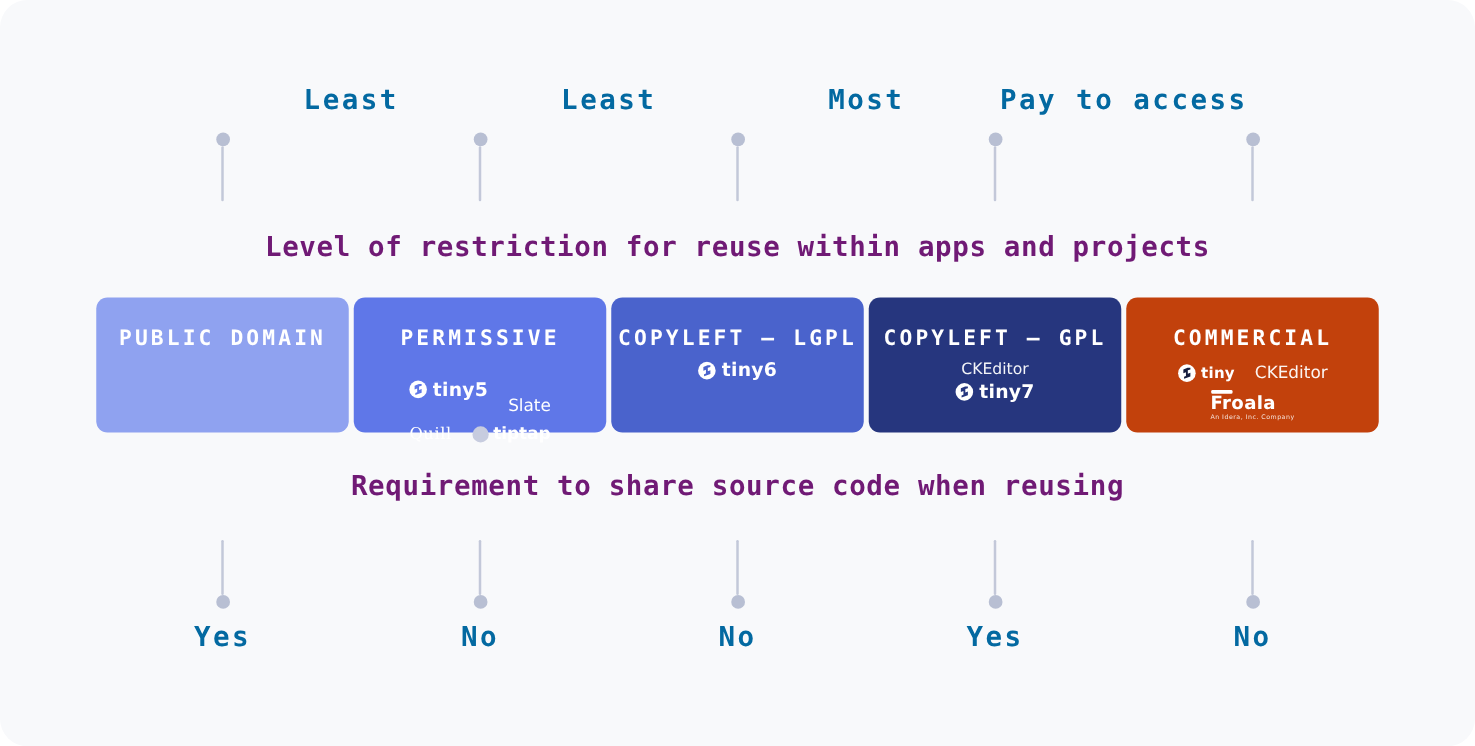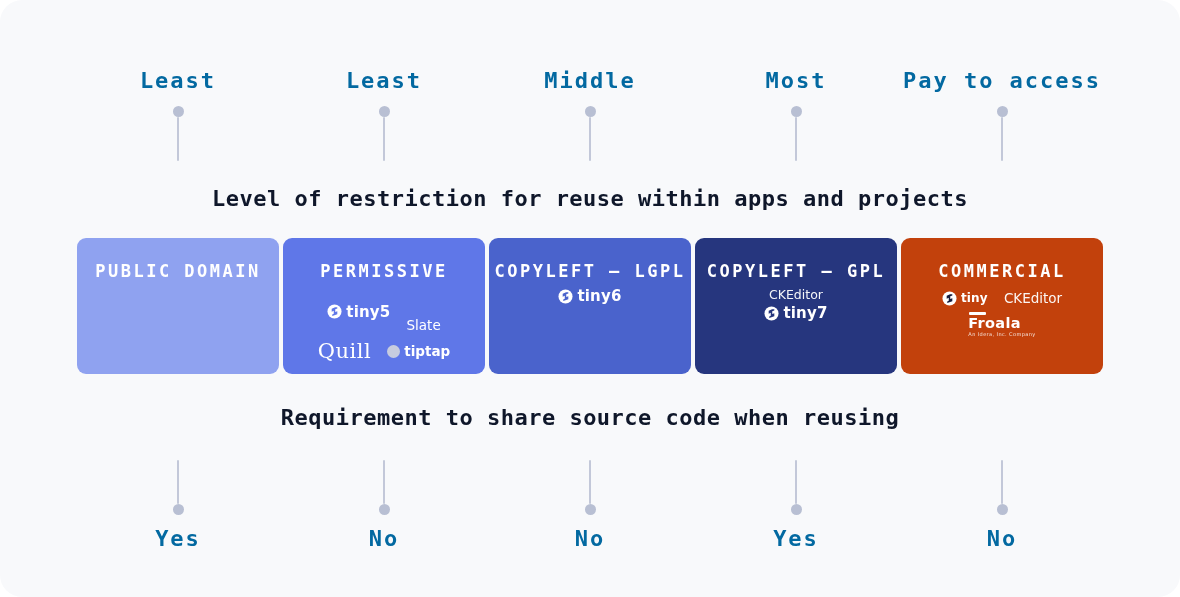--- a/index.html
+++ b/index.html
@@ -18,46 +18,46 @@
   .top-labels { margin-top:68px; }
   .axis-label {
     font-size:22px; letter-spacing:2px; color:#0369a1; font-weight:700;
   }
   
   .top-pins { margin-top:13px; }
   .pin-dot { width:11px; height:11px; border-radius:50%; background:#b8bfd3; }
   .pin-line { width:2.5px; height:44px; background:#c3c8d9; border-radius:2px; }
 
   .heading {
-    text-align:center; color:#0f172a; font-weight:700; font-size:22px;
+    text-align:center; color:#701a75; font-weight:700; font-size:22px;
     letter-spacing:0.5px;
   }
   .heading-1 { margin-top:25px; }
   .heading-2 { margin-top:31px; }
 
   
   .cards { margin-top:27px; }
   .card {
-    width:202px; height:136px; border-radius:9px; box-sizing:border-box;
+    width:202px; height:108px; border-radius:9px; box-sizing:border-box;
     display:flex; flex-direction:column; align-items:center;
     color:#ffffff;
   }
   .card-title {
     margin-top:23px; font-size:17px; font-weight:700; letter-spacing:2.5px;
     white-space:nowrap;
   }
   .logo-row {
     display:flex; align-items:center; justify-content:center; gap:16px;
     margin-top:9px; font-family:"DejaVu Sans", sans-serif;
   }
   .logo-row.tight { margin-top:6px; }
   .logo { display:flex; align-items:center; gap:4px; }
   .tiny-text { font-weight:700; font-size:15px; letter-spacing:0.2px; }
   .slate-text { font-size:13.5px; font-weight:500;margin-top:27px; }
-  .quill-text { font-size:21px; font-weight:300; font-family:"DejaVu Serif", serif; letter-spacing:0.5px; }
+  .quill-text { font-size:13px; font-weight:300; font-family:"DejaVu Serif", serif; letter-spacing:0.5px; }
   .tiptap-text { font-weight:700; font-size:13.5px; }
   .ck-text { font-size:12.5px; font-weight:400; opacity:0.95; }
   .ck-text-lg { font-size:13.5px; }
   .tiptap-dot { width:13px; height:13px; border-radius:50%; background:#c7ccdf; }
   .froala { display:flex; flex-direction:column; align-items:flex-start; line-height:1; }
   .froala-bar { width:17px; height:2.5px; background:#fff; border-radius:1px; margin-bottom:1.5px; align-self:flex-start; margin-left:1px; }
   .froala-text { font-weight:700; font-size:14.5px; letter-spacing:0.3px; }
   .froala-sub { font-size:5px; letter-spacing:0.4px; opacity:0.85; margin-top:1.5px; }
 
   
@@ -71,23 +71,20 @@
   <div class="panel">
 
     <div class="grid top-labels">
       <div class="col">
           <span class="axis-label">Least</span>
         </div>
       <div class="col">
           <span class="axis-label">Least</span>
         </div>
       <div class="col">
-          <span class="axis-label">Middle</span>
-        </div>
-      <div class="col">
           <span class="axis-label">Most</span>
         </div>
       <div class="col">
           <span class="axis-label">Pay to access</span>
         </div>
     </div>
 
     <div class="grid top-pins">
       <div class="col">
           <div class="pin-dot"></div>

